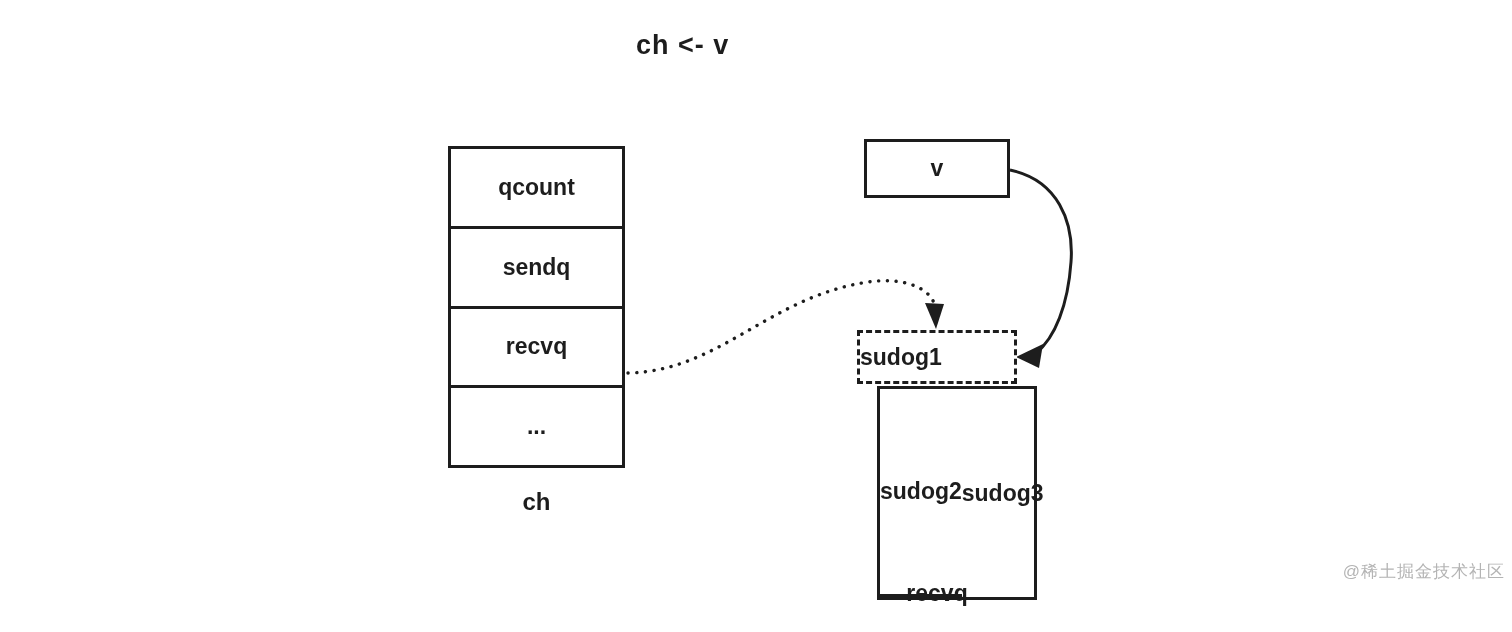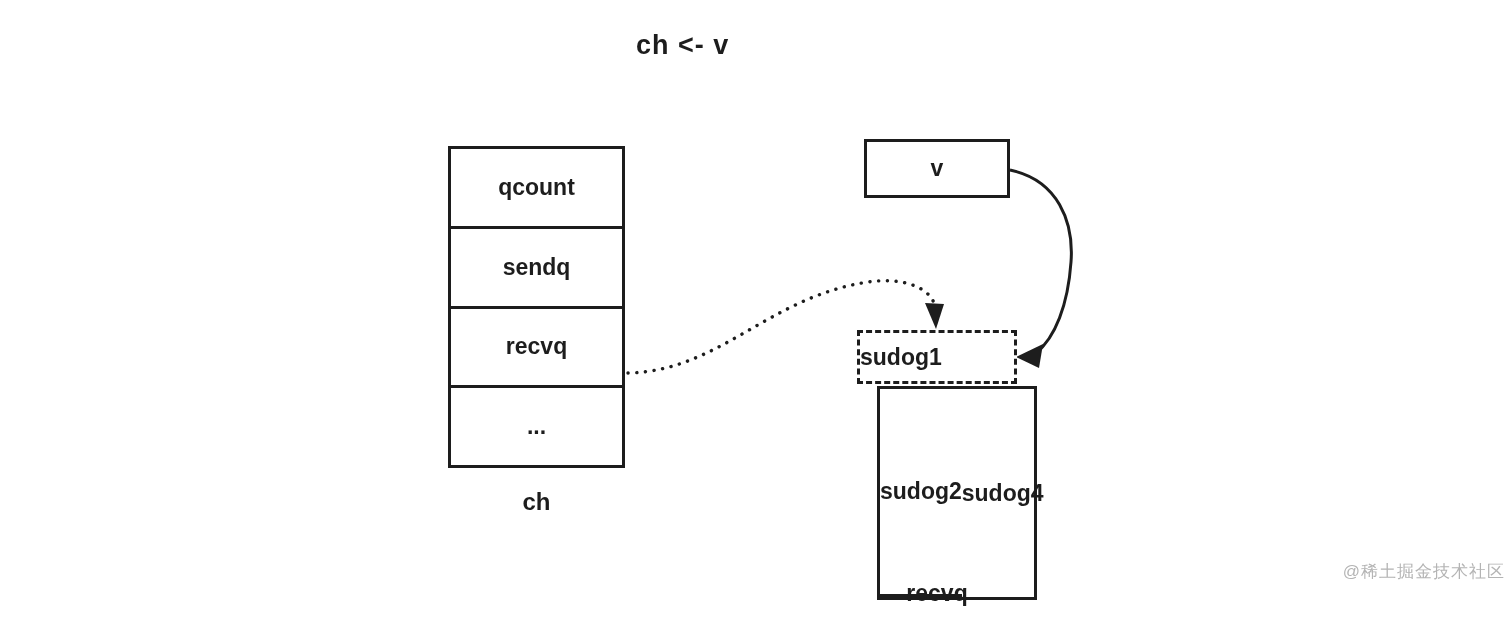--- a/index.html
+++ b/index.html
@@ -168,20 +168,20 @@
 
   <div class="sudog1-box">
     <span>sudog1</span>
   </div>
 
   <div class="recvq-stack">
     <div class="row">
       <span>sudog2</span>
     </div>
     <div class="row">
-      <span>sudog4</span>
+      <span>sudog3</span>
     </div>
   </div>
   <div class="caption recvq-caption">recvq</div>
 
   <div class="watermark">@稀土掘金技术社区</div>
 
 </div>
 
 </body></html>

